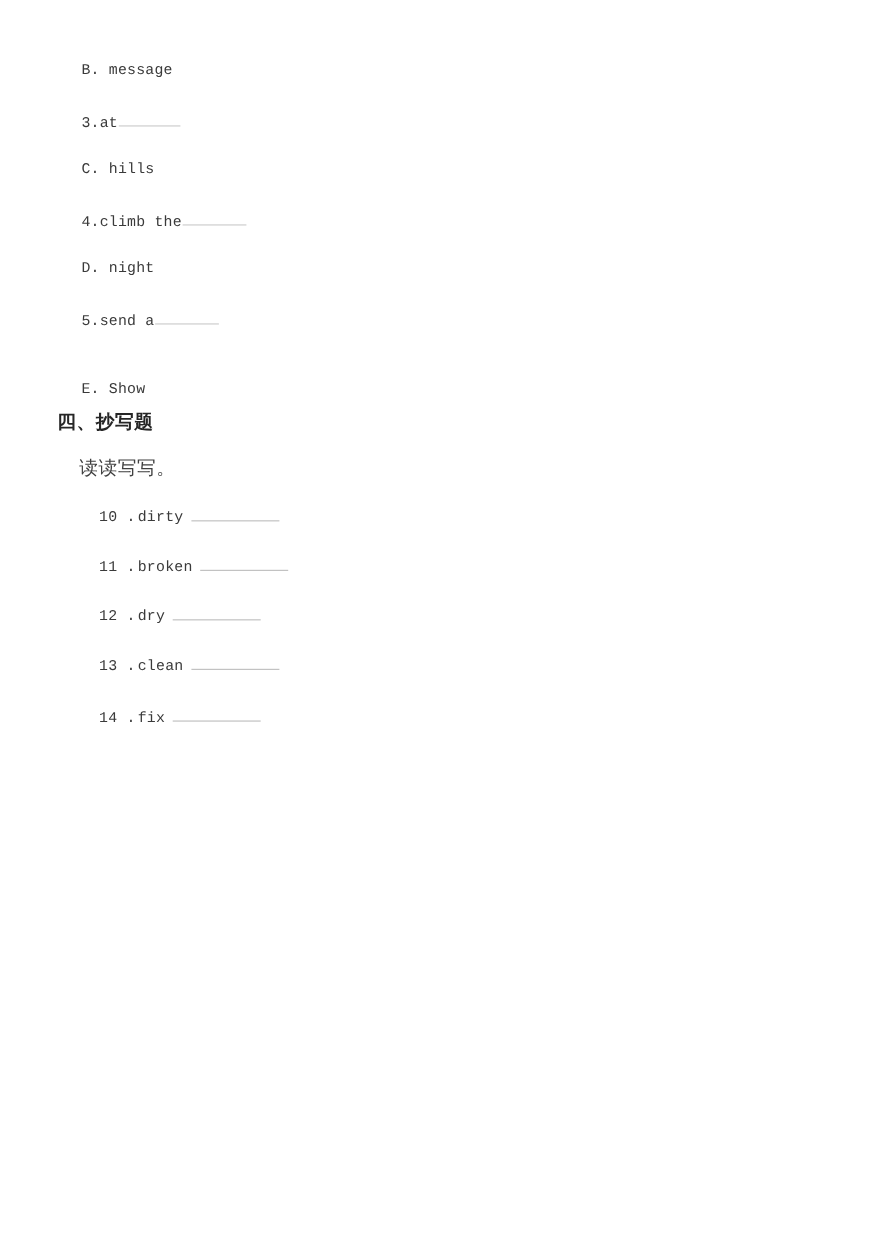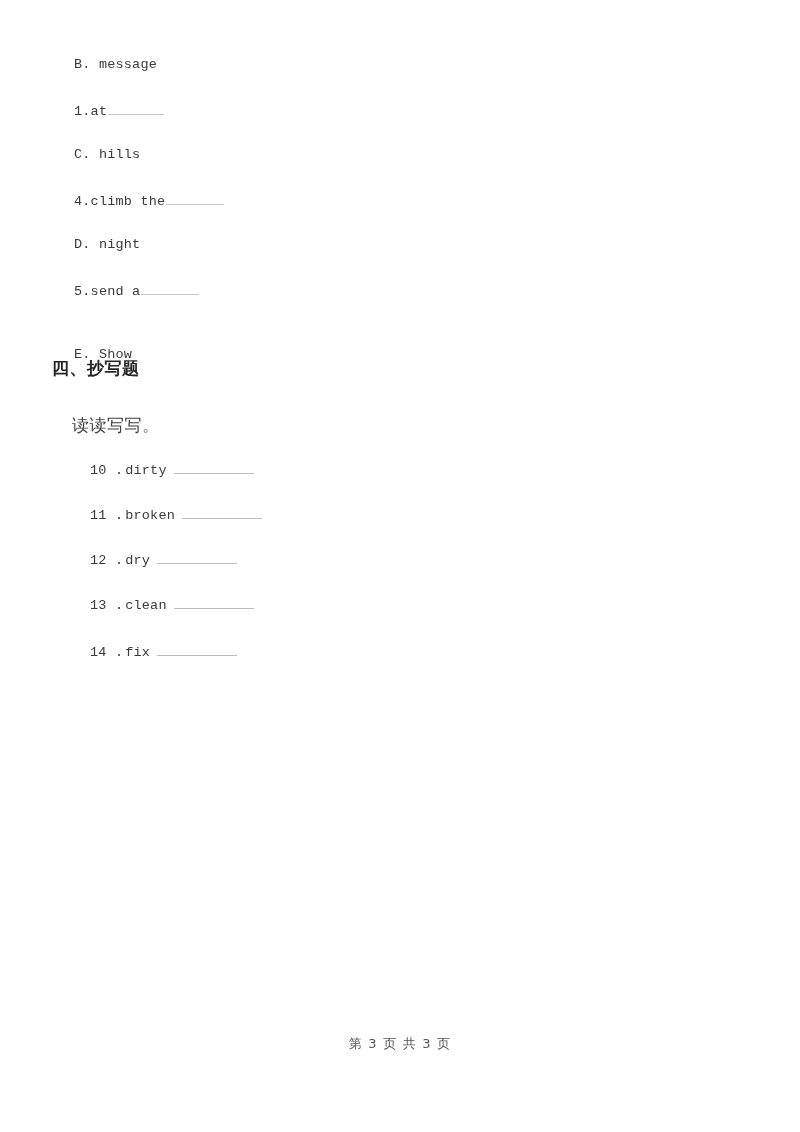--- a/index.html
+++ b/index.html
@@ -114,35 +114,34 @@
     white-space: nowrap;
   }
 </style>
 </head>
 <body>
 
 <div class="page">
 
   <div id="matching-section">
       <div class="qline" style="top: 56px;"><span class="txt">B. message</span></div>
-      <div class="qline" style="top: 103px;"><span class="txt">1.at</span><span class="blank" style="width: 56px;"></span></div>
+      <div class="qline" style="top: 103px;"><span class="txt">3.at</span><span class="blank" style="width: 56px;"></span></div>
       <div class="qline" style="top: 146px;"><span class="txt">C. hills</span></div>
       <div class="qline" style="top: 193px;"><span class="txt">4.climb the</span><span class="blank" style="width: 58px;"></span></div>
       <div class="qline" style="top: 236px;"><span class="txt">D. night</span></div>
       <div class="qline" style="top: 283px;"><span class="txt">5.send a</span><span class="blank" style="width: 58px;"></span></div>
       <div class="qline" style="top: 326px; margin-top: 20px;"><span class="txt">E. Show</span></div>
     </div>
 
-  <div class="section-heading" id="copy-heading" style="top: 357px;">四、抄写题</div>
+  <div class="section-heading" id="copy-heading" style="top: 372px;">四、抄写题</div>
 
   <div class="sub-instruction" id="copy-instruction" style="top: 414px;">读读写写。</div>
 
   <div id="copy-items">
       <div class="copy-item" style="top: 462px;"><span class="num">10 .</span><span class="word">dirty</span><span class="rule" style="width: 80px;"></span></div>
       <div class="copy-item" style="top: 507px;"><span class="num">11 .</span><span class="word">broken</span><span class="rule" style="width: 80px;"></span></div>
       <div class="copy-item" style="top: 552px;"><span class="num">12 .</span><span class="word">dry</span><span class="rule" style="width: 80px;"></span></div>
       <div class="copy-item" style="top: 597px;"><span class="num">13 .</span><span class="word">clean</span><span class="rule" style="width: 80px;"></span></div>
       <div class="copy-item" style="top: 644px;"><span class="num">14 .</span><span class="word">fix</span><span class="rule" style="width: 80px;"></span></div>
     </div>
 
-  <div class="footer" id="page-footer" style="top: 1035px;">第 3 页 共 3 页</div>
 
 </div>
 
 </body></html>

